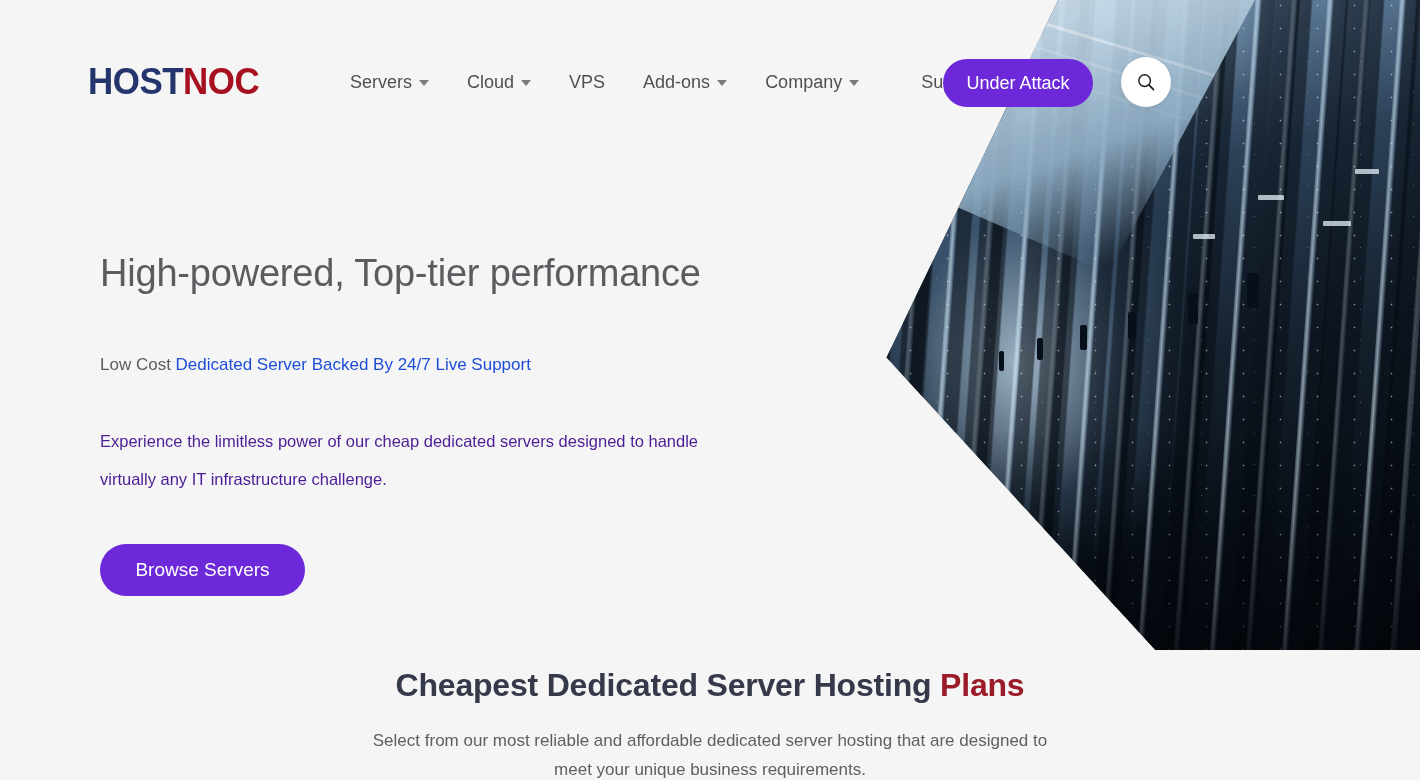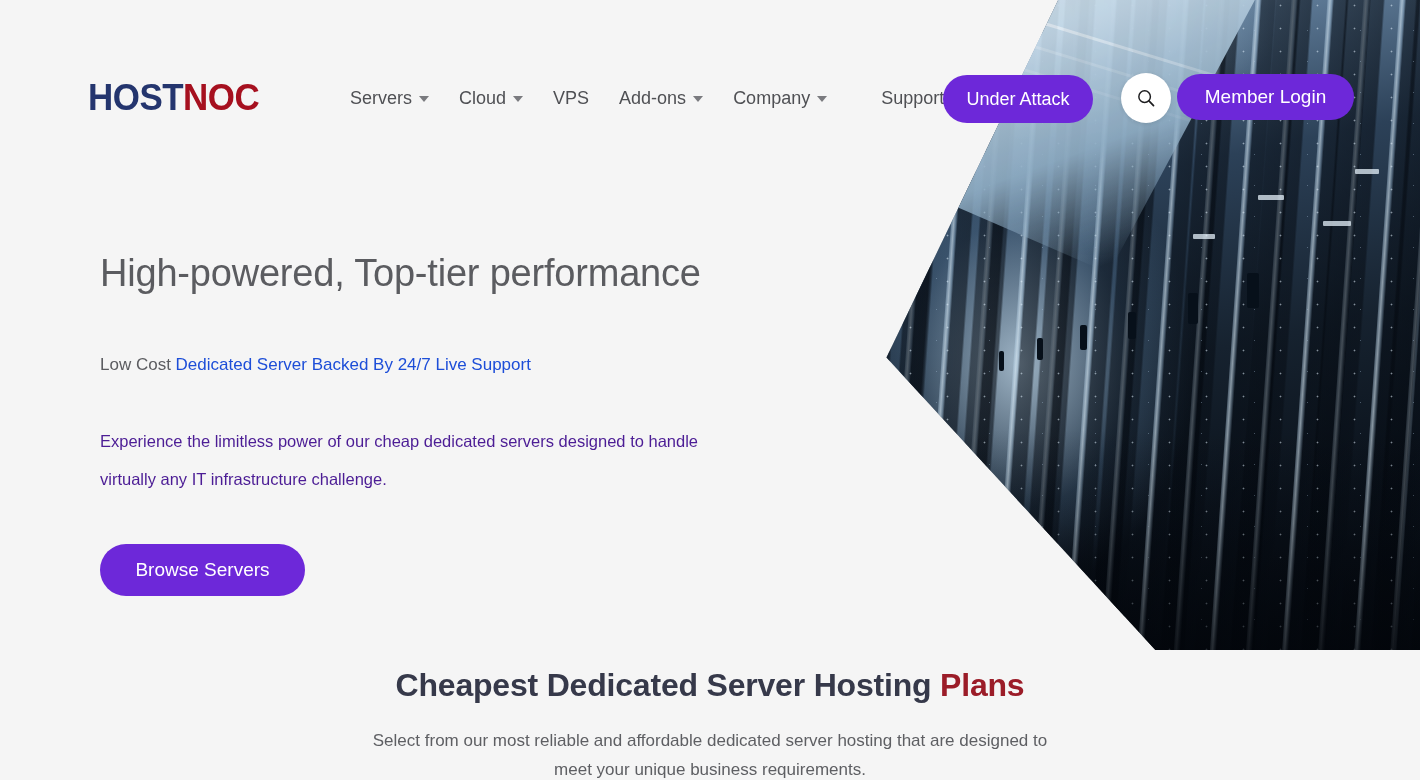--- a/index.html
+++ b/index.html
@@ -120,21 +120,21 @@
   }
   .handle {
     position:absolute;
     background:#07101a;
     border-radius:2px;
   }
 
   
   .header {
     position:absolute;
-    top:16px; left:0;
+    top:0; left:0;
     width:1420px;
     height:150px;
     z-index:20;
     display:flex;
     align-items:flex-start;
   }
 
   .logo {
     position:absolute;
     left:88px;
@@ -150,21 +150,21 @@
   }
   .logo .host { color:#24356e; }
   .logo .noc  { color:#a6101f; }
 
   .nav {
     position:absolute;
     left:350px;
     top:70px;
     display:flex;
     align-items:center;
-    gap:0px;
+    gap:8px;
   }
   .nav-item {
     display:flex;
     align-items:center;
     gap:7px;
     padding:0 16px 0 0;
     margin-right:14px;
     color:#4f5054;
     font-size:18px;
     line-height:25px;
@@ -356,21 +356,20 @@
 
     <button class="btn-pill under-attack">Under Attack</button>
 
     <button class="search-btn">
       <svg width="22" height="22" viewBox="0 0 24 24" fill="none">
         <circle cx="10.5" cy="10.5" r="6.3" stroke="#1d1d1f" stroke-width="1.6"></circle>
         <line x1="15.2" y1="15.2" x2="20.2" y2="20.2" stroke="#1d1d1f" stroke-width="1.9" stroke-linecap="round"></line>
       </svg>
     </button>
 
-    <button class="btn-pill member-login">Member Login</button>
   </div>
 
   <div class="hero-text">
     <h1 class="hero-title">High-powered, Top-tier performance</h1>
 
     <div class="hero-sub">
       <span>Low Cost </span><span class="accent">Dedicated Server Backed By 24/7 Live Support</span>
     </div>
 
     <p class="hero-para">Experience the limitless power of our cheap dedicated servers designed to handle virtually any IT infrastructure challenge.</p>

